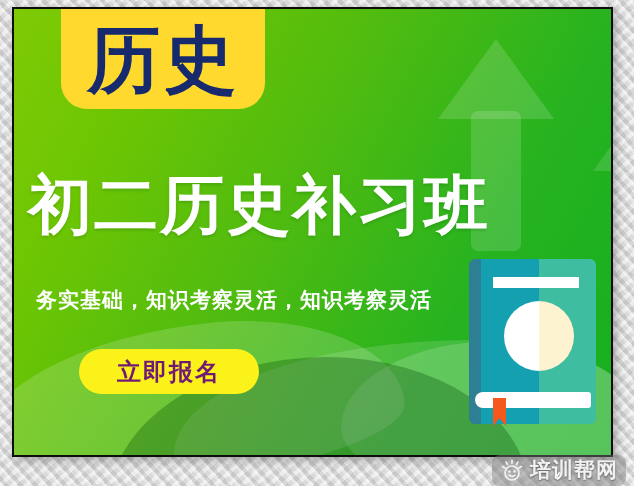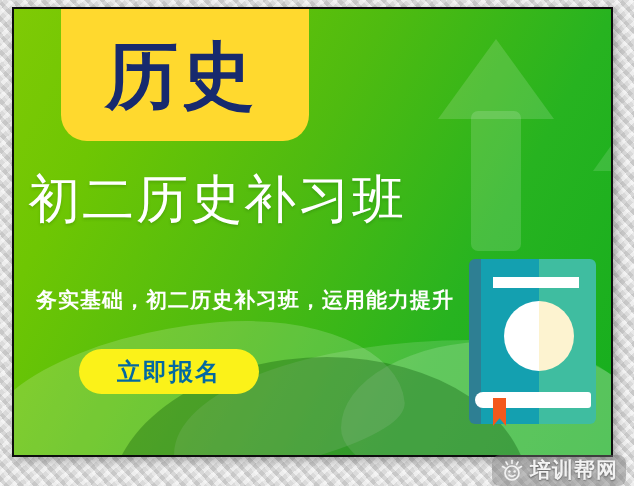--- a/index.html
+++ b/index.html
@@ -152,46 +152,45 @@
     background: rgba(255,255,255,0.16);
     border-radius: 52% 48% 50% 50% / 58% 58% 42% 42%;
   }
 
   
   #subject-tag {
     position: absolute;
     left: 47px;
     top: -8px;
     width: 204px;
-    height: 140px;
+    height: 108px;
     background: #ffd92e;
     border-radius: 0 0 26px 26px;
     display: flex;
     align-items: center;
-    justify-content: flex-start;
-    padding-left: 44px;
+    justify-content: center;
   }
   #subject-tag-label {
     color: #172a6e;
     font-size: 73px;
     font-weight: bold;
     letter-spacing: 3px;
     line-height: 1;
     font-family: "DejaVu Sans", "Liberation Sans", sans-serif;
     margin-top: 8px;
   }
 
   
   #headline {
     position: absolute;
     left: 14px;
     top: 164px;
     color: #ffffff;
-    font-size: 52px;
-    font-weight: normal;
+    font-size: 64px;
+    font-weight: bold;
     letter-spacing: 2px;
     line-height: 1;
     white-space: nowrap;
     font-family: "DejaVu Sans", "Liberation Sans", sans-serif;
     text-shadow: 0 2px 3px rgba(0,60,0,0.18);
   }
 
   
   #subtitle {
     position: absolute;
@@ -209,21 +208,21 @@
   
   #cta-button {
     position: absolute;
     left: 65px;
     top: 340px;
     width: 180px;
     height: 45px;
     background: #fbf219;
     border: none;
     border-radius: 23px;
-    color: #0369a1;
+    color: #701a75;
     font-size: 24px;
     font-weight: bold;
     letter-spacing: 2px;
     cursor: pointer;
     font-family: "DejaVu Sans", "Liberation Sans", sans-serif;
     display: flex;
     align-items: center;
     justify-content: center;
     padding: 0;
   }
@@ -329,21 +328,21 @@
       <div class="wave" id="wave-platform"></div>
       <div class="wave" id="wave-light-2"></div>
       <div class="wave" id="wave-dark"></div>
 
       <div id="subject-tag">
         <span id="subject-tag-label">历史</span>
       </div>
 
       <div id="headline">初二历史补习班</div>
 
-      <div id="subtitle">务实基础，初二历史补习班，运用能力提升</div>
+      <div id="subtitle">务实基础，知识考察灵活，知识考察灵活</div>
 
       <button id="cta-button">立即报名</button>
 
       <div id="book">
         <div id="book-spine"></div>
         <div id="book-cover-left"></div>
         <div id="book-cover-right"></div>
         <div id="book-title-bar"></div>
         <div id="book-emblem"></div>
         <div id="book-bottom-bar"></div>

